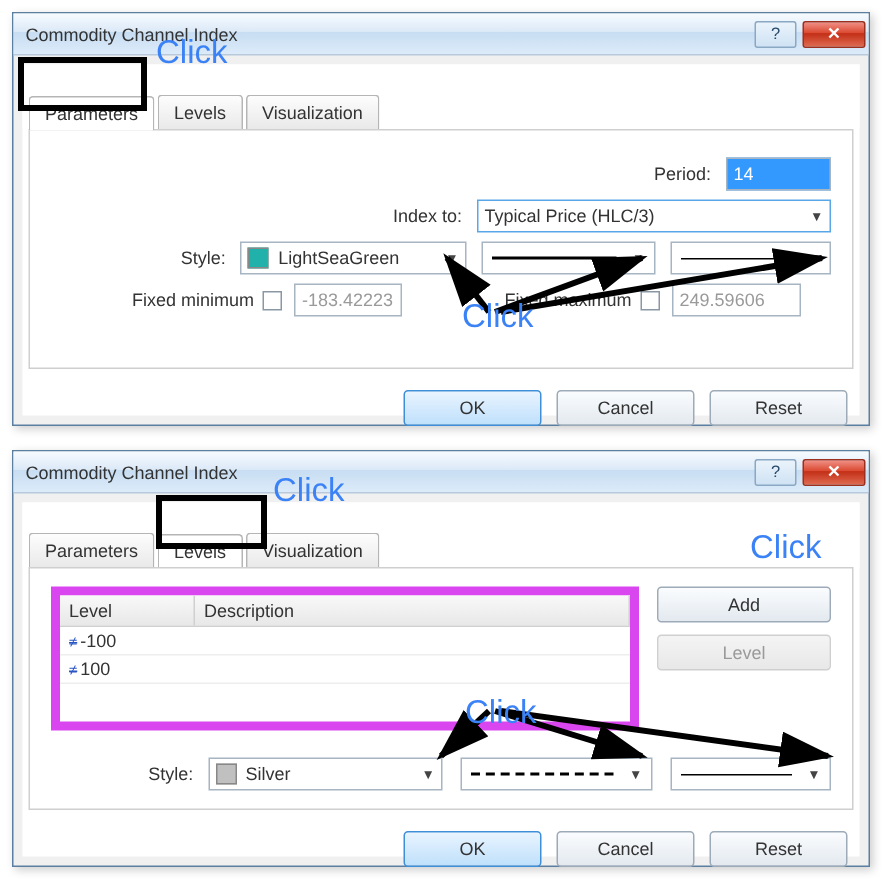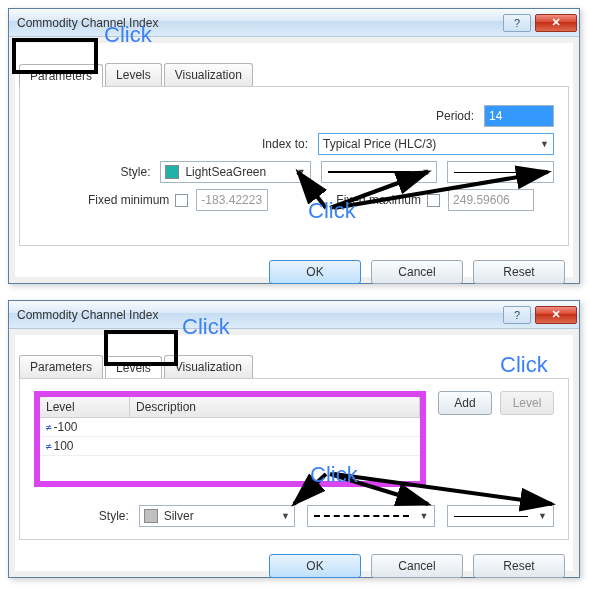--- a/index.html
+++ b/index.html
@@ -187,21 +187,21 @@
           </div>
           <div class="grid-row">
             <div style="width:90px;"><span class="lvl-icon">≠</span><span>-100</span></div>
             <div style="flex:1;"></div>
           </div>
           <div class="grid-row">
             <div style="width:90px;"><span class="lvl-icon">≠</span><span>100</span></div>
             <div style="flex:1;"></div>
           </div>
         </div>
-        <div style="width:116px; display:flex; flex-direction:row; gap:8px;">
+        <div style="width:116px; display:flex; flex-direction:column; gap:8px;">
           <div class="btn" style="width:116px;">Add</div>
           <div class="btn disabled" style="width:116px;">Level</div>
         </div>
       </div>
       <div class="row" style="margin-top:18px;">
         <label class="rt" style="width:96px;">Style:</label>
         <div style="width:10px;"></div>
         <div class="combo" style="width:158px;">
           <span style="display:flex;align-items:center;gap:6px;">
             <span class="swatch" style="background:#c0c0c0;"></span>

